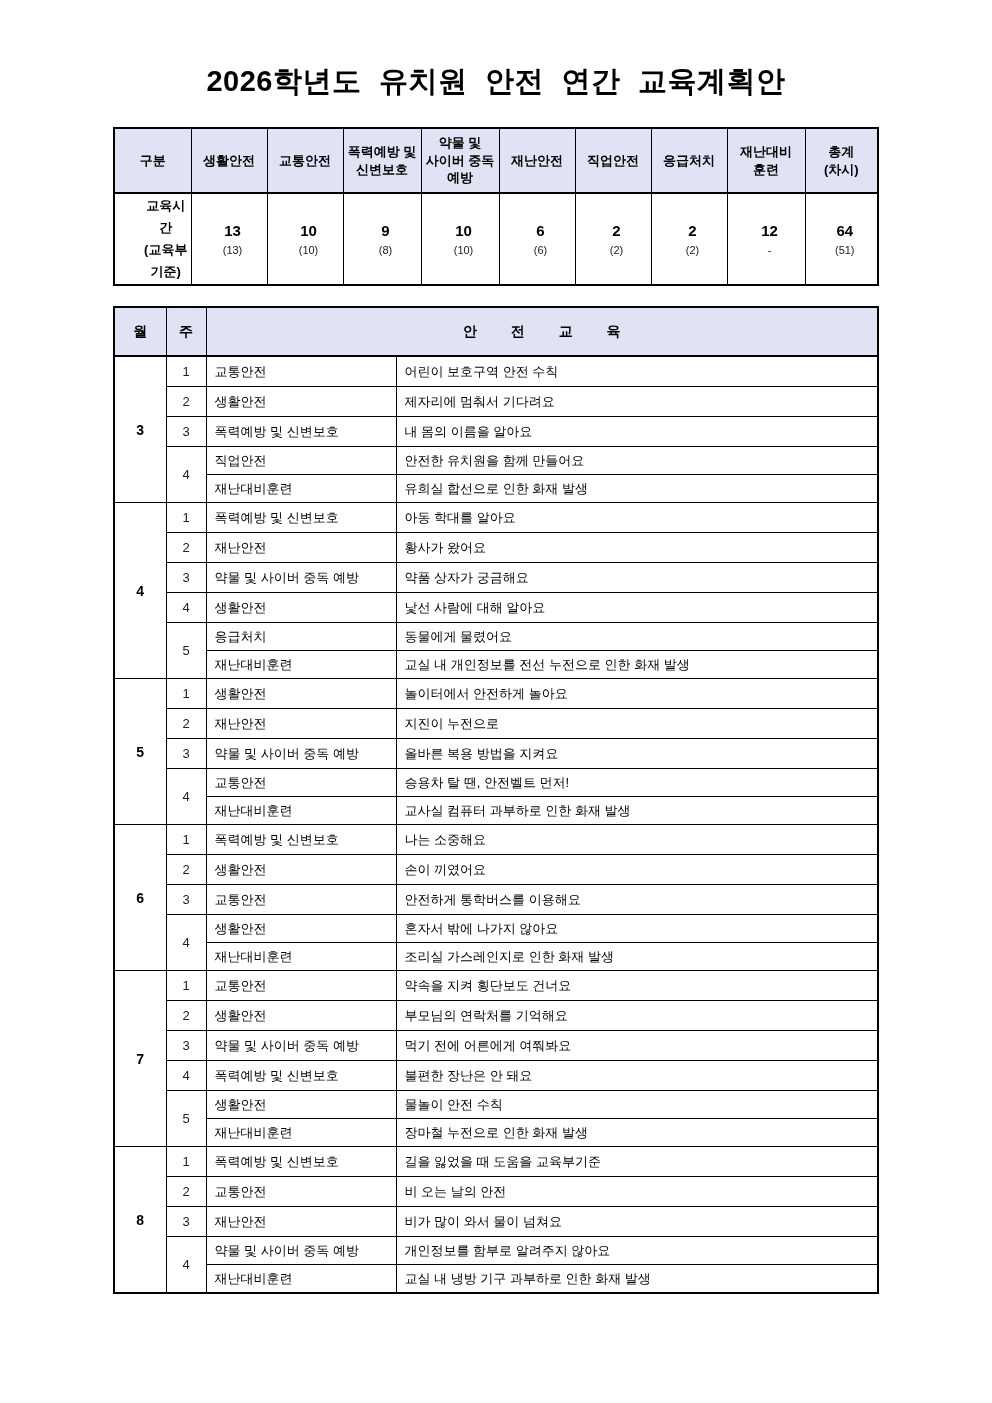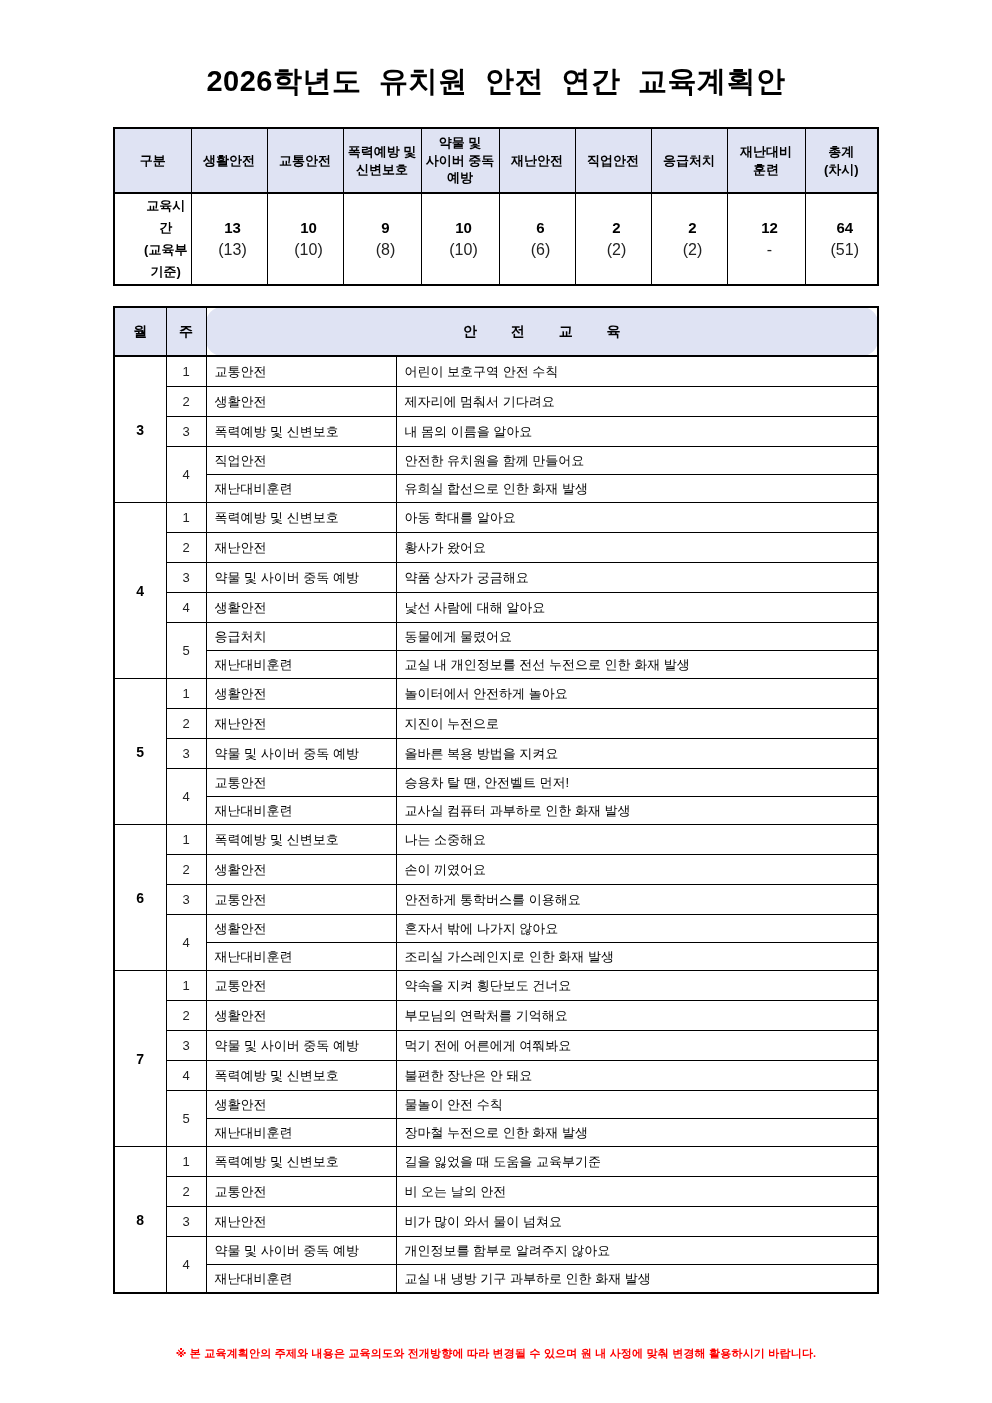--- a/index.html
+++ b/index.html
@@ -37,40 +37,40 @@
   }
   .summary .hours-row { height: 54px; }
   .summary .hours-row th,
   .summary .counts-row th {
     font-size: 13px; font-weight: bold; text-align: center;
     white-space: pre-line; line-height: 1.7; background: #fff;
   }
   .summary .hours-row td { text-align: center; border-bottom: 2px solid #000; padding-left: 8px; }
   .summary .hours-row th { border-bottom: 2px solid #000; padding-left: 27px; }
   .num { font-size: 15px; font-weight: bold; line-height: 1.2; }
-  .sub { font-size: 16px; color: #222; margin-top: 4px; line-height: 1.1; }
+  .sub { font-size: 11px; color: #222; margin-top: 4px; line-height: 1.1; }
   .summary .counts-row { height: 42px; }
   .summary .counts-row td {
     font-size: 12px; text-align: center;
     white-space: pre-line; line-height: 1.5; color: #111;
   }
 
   
   .schedule {
     margin: 20px 0 0 113px;
     width: 764px;
     border: 2px solid #000;
   }
   .schedule thead th {
     background: #dfe3f3;
     height: 45px; text-align: center;
     font-size: 14px; font-weight: bold;
     border-bottom: 2px solid #000;
   }
-  .schedule thead th.edu { word-spacing: 30px; border-radius: 16px; }
+  .schedule thead th.edu { word-spacing: 30px; }
   .schedule tbody td { height: 27px; font-size: 13px; }
   .schedule td.month { text-align: center; font-weight: bold; font-size: 14px; }
   .schedule td.week  { text-align: center; font-weight: normal; color: #222; }
   .schedule td.cat, .schedule td.topic {
     text-align: left; padding: 0 4px 0 8px;
     white-space: nowrap; overflow: hidden;
   }
 
   .note {
     margin: 52px 0 0 0;
@@ -334,15 +334,14 @@
           <td class="cat">약물 및 사이버 중독 예방</td>
           <td class="topic">개인정보를 함부로 알려주지 않아요</td>
         </tr>
         <tr>
           <td class="cat">재난대비훈련</td>
           <td class="topic">교실 내 냉방 기구 과부하로 인한 화재 발생</td>
         </tr>
       </tbody>
   </table>
 
-  <p class="note">※ 본 교육계획안의 주제와 내용은 교육의도와 전개방향에 따라 변경될 수 있으며 원 내 사정에 맞춰 변경해 활용하시기 바랍니다.</p>
 
 </div>
 
 </body></html>

